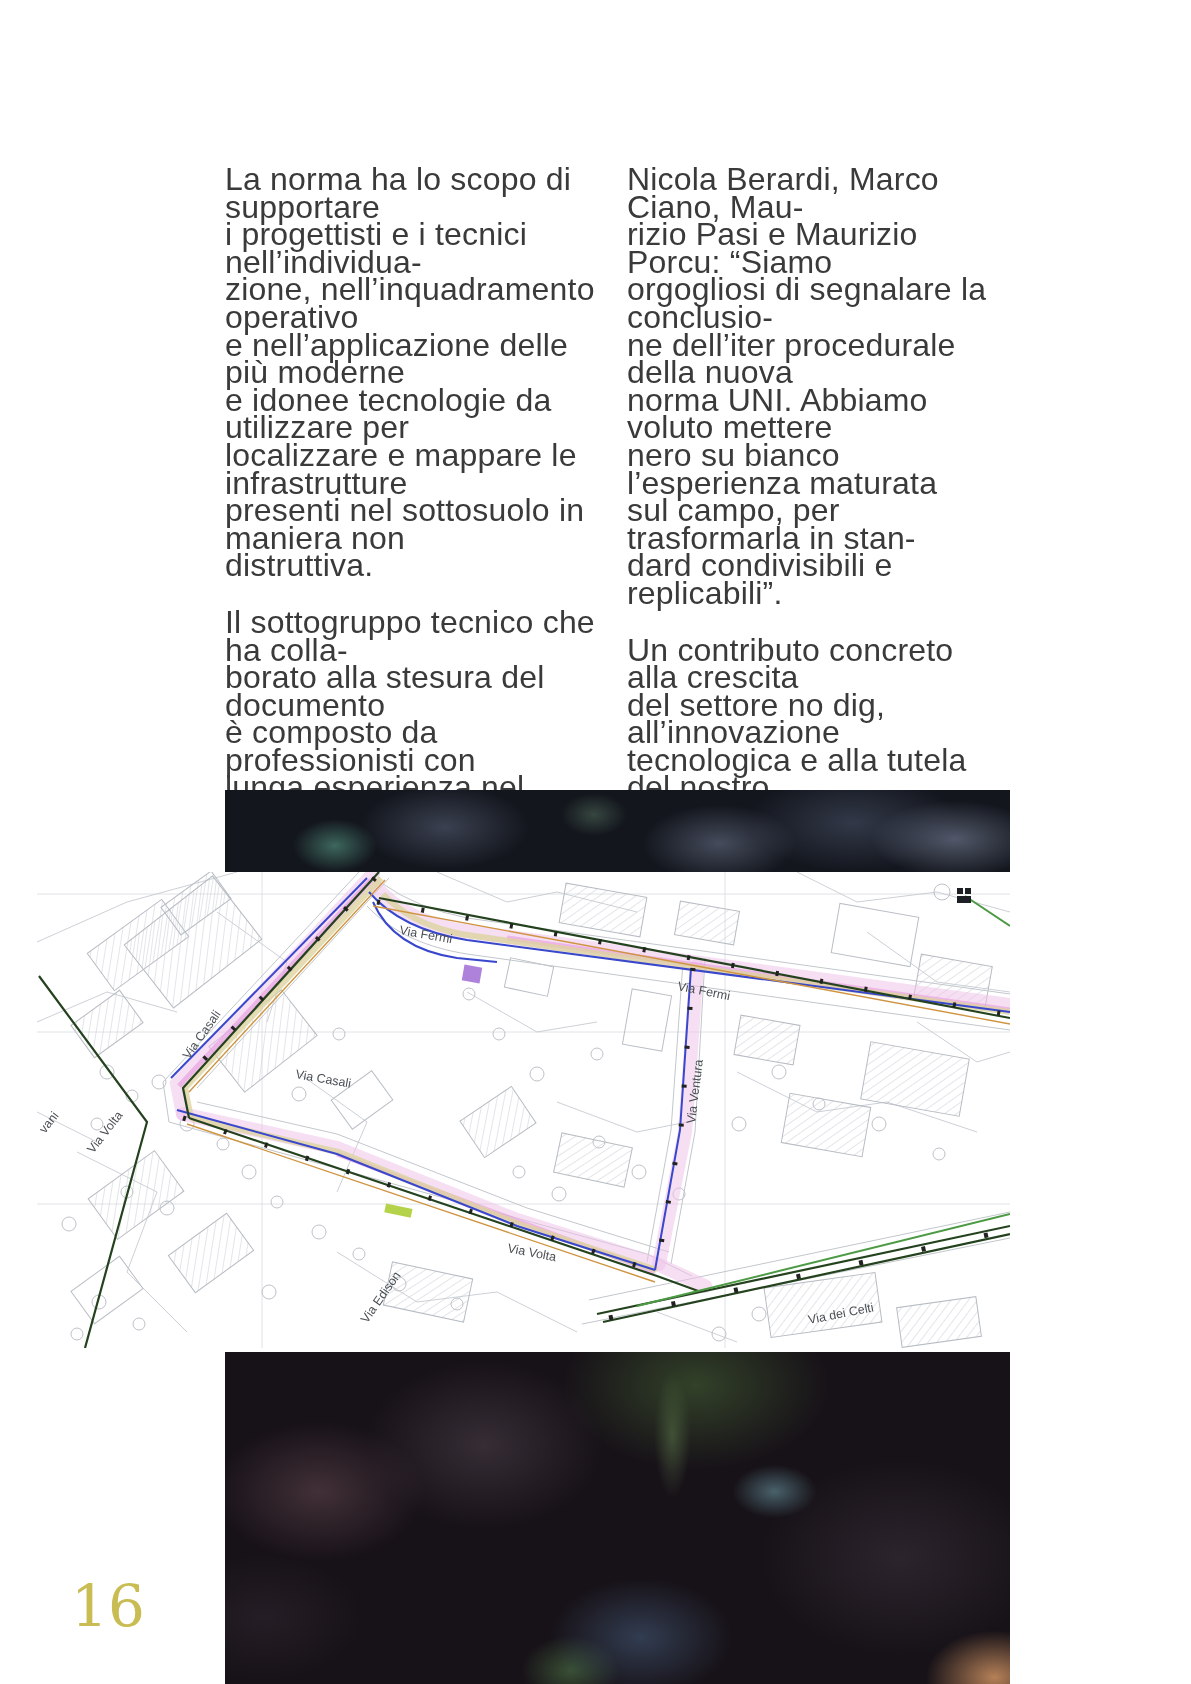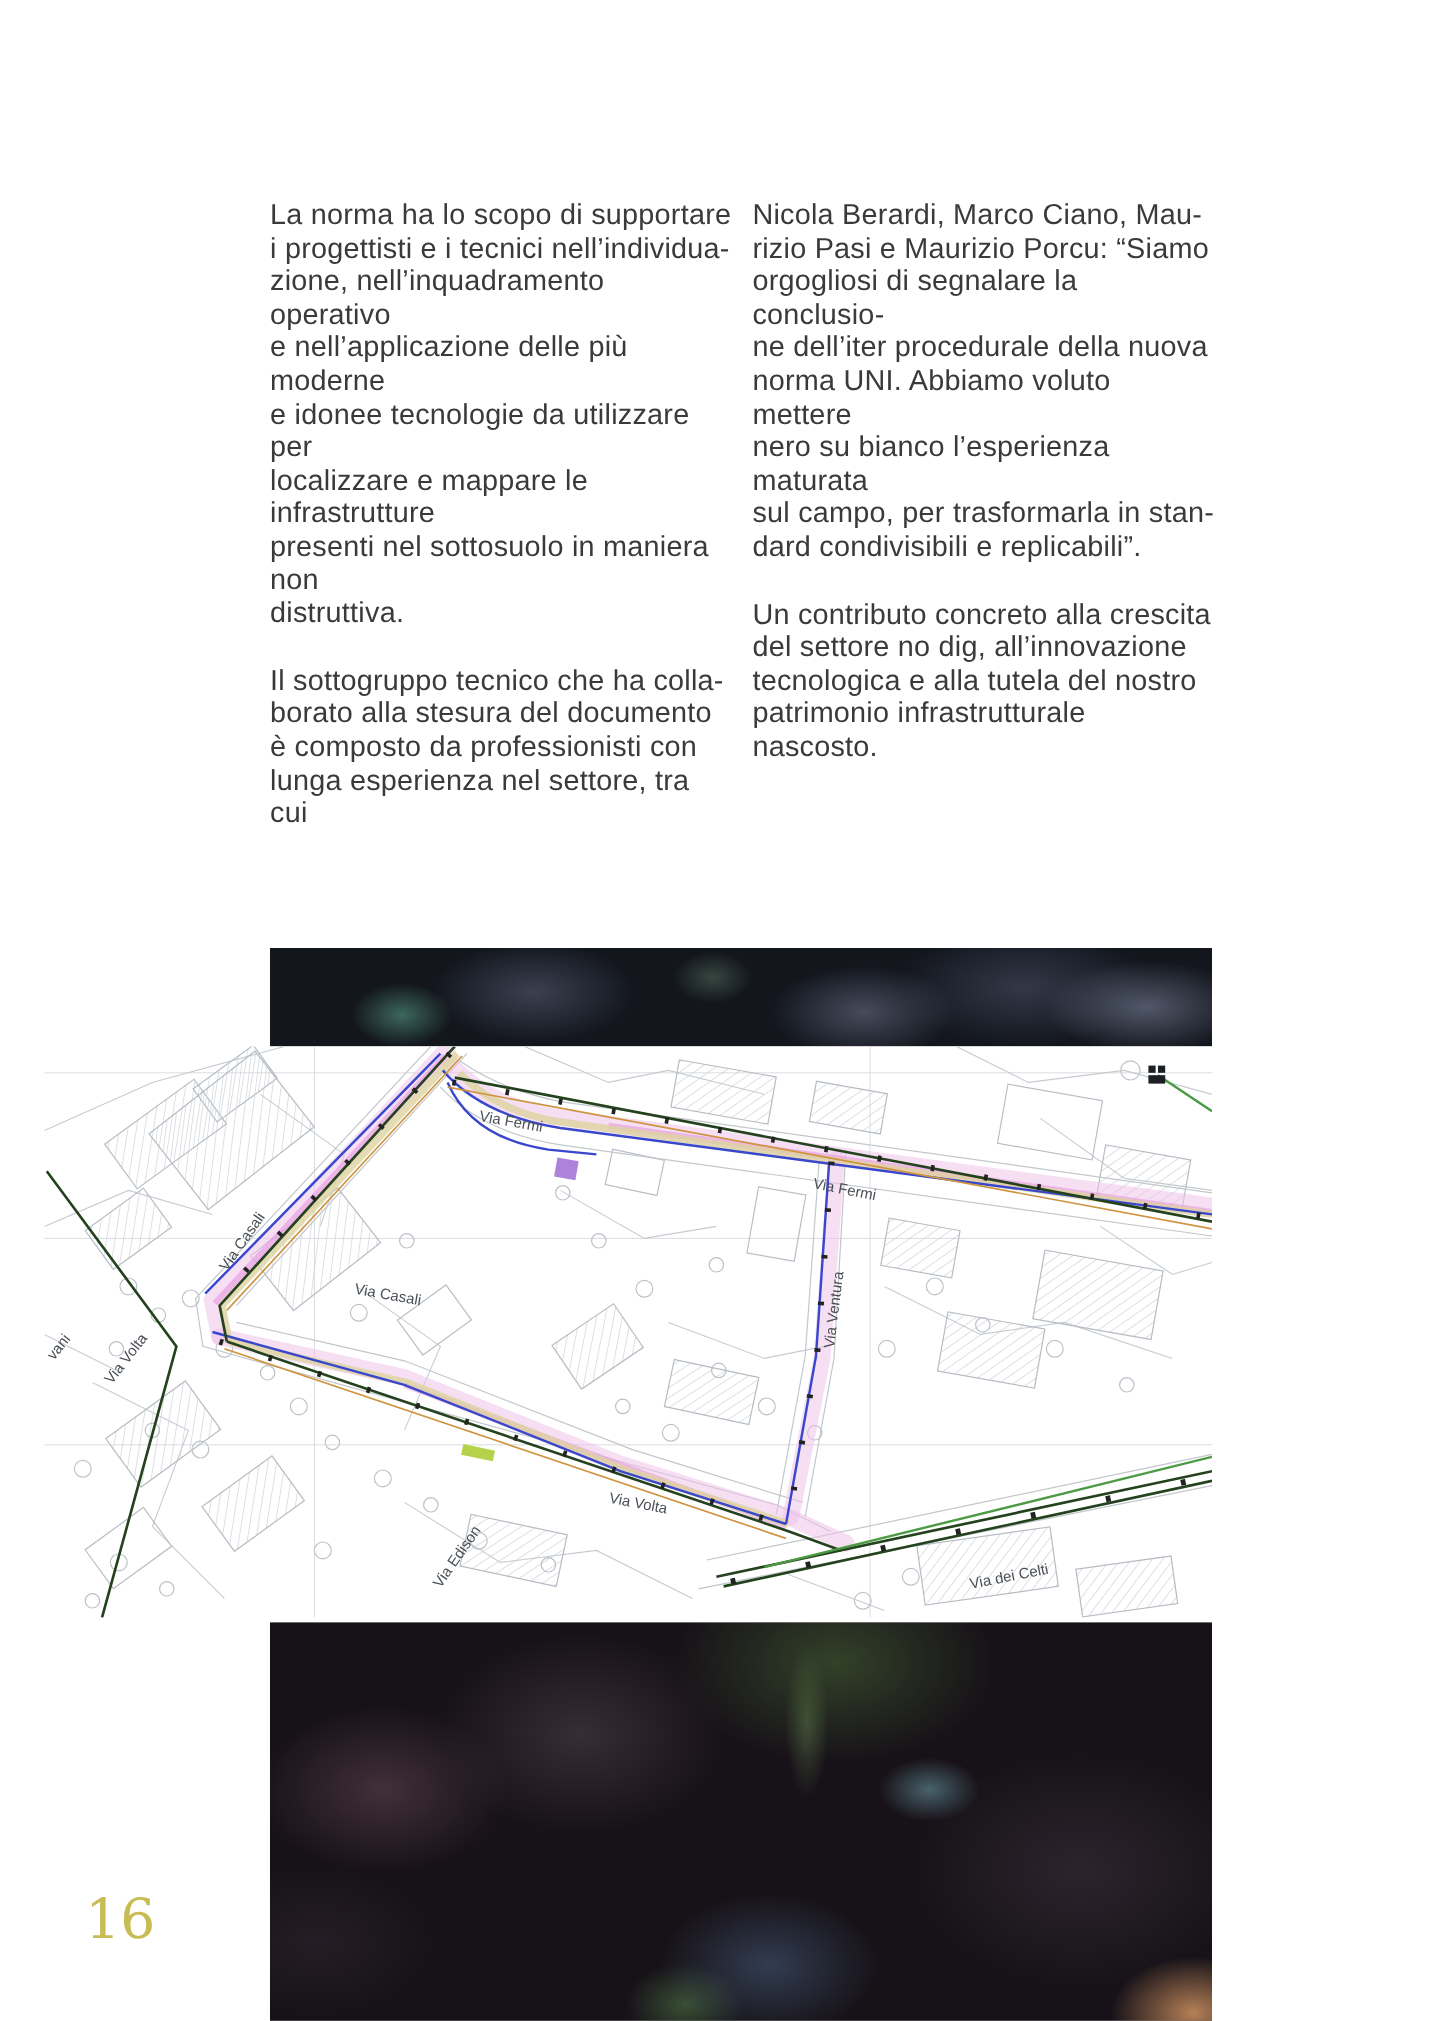--- a/index.html
+++ b/index.html
@@ -2,21 +2,21 @@
 <html><head>
 <meta charset="utf-8">
 <style>
   html,body{margin:0;padding:0;}
   body{
     width:1191px;height:1684px;position:relative;background:#ffffff;
     font-family:"Liberation Sans",sans-serif;overflow:hidden;
   }
   .col{
     position:absolute;top:166px;width:385px;color:#3a3a3a;
-    font-size:24px;line-height:27.6px;letter-spacing:.2px;font-weight:400;
+    font-size:32px;line-height:27.6px;letter-spacing:.2px;font-weight:400;
   }
   .col p{margin:0 0 29px 0;white-space:pre-line;}
   #col-left{left:225px;}
   #col-right{left:627px;}
   .photo{position:absolute;left:225px;width:785px;}
   #photo-top{
     top:790px;height:82px;
     background:
       radial-gradient(60px 38px at 14% 68%, rgba(96,170,146,.55), transparent 70%),
       radial-gradient(120px 60px at 28% 45%, rgba(118,128,158,.40), transparent 70%),
@@ -40,21 +40,21 @@
       radial-gradient(200px 140px at 86% 62%, rgba(58,48,58,.6), transparent 70%),
       radial-gradient(140px 90px at 5% 80%, rgba(40,32,40,.8), transparent 70%),
       #171218;
   }
   #map-figure{
     position:absolute;left:37px;top:872px;width:973px;height:476px;background:#ffffff;
   }
   #page-number{
     position:absolute;left:71px;top:1572px;
     font-family:"DejaVu Serif","Liberation Serif",serif;
-    font-size:46px;color:#c8bc52;font-weight:400;
+    font-size:58px;color:#c8bc52;font-weight:400;
   }
   svg text.street{
     font-family:"Liberation Sans",sans-serif;font-size:12.5px;fill:#4a4f55;
   }
 </style>
 </head>
 <body>
 
 <div class="col" id="col-left">
   <p>La norma ha lo scopo di supportare

